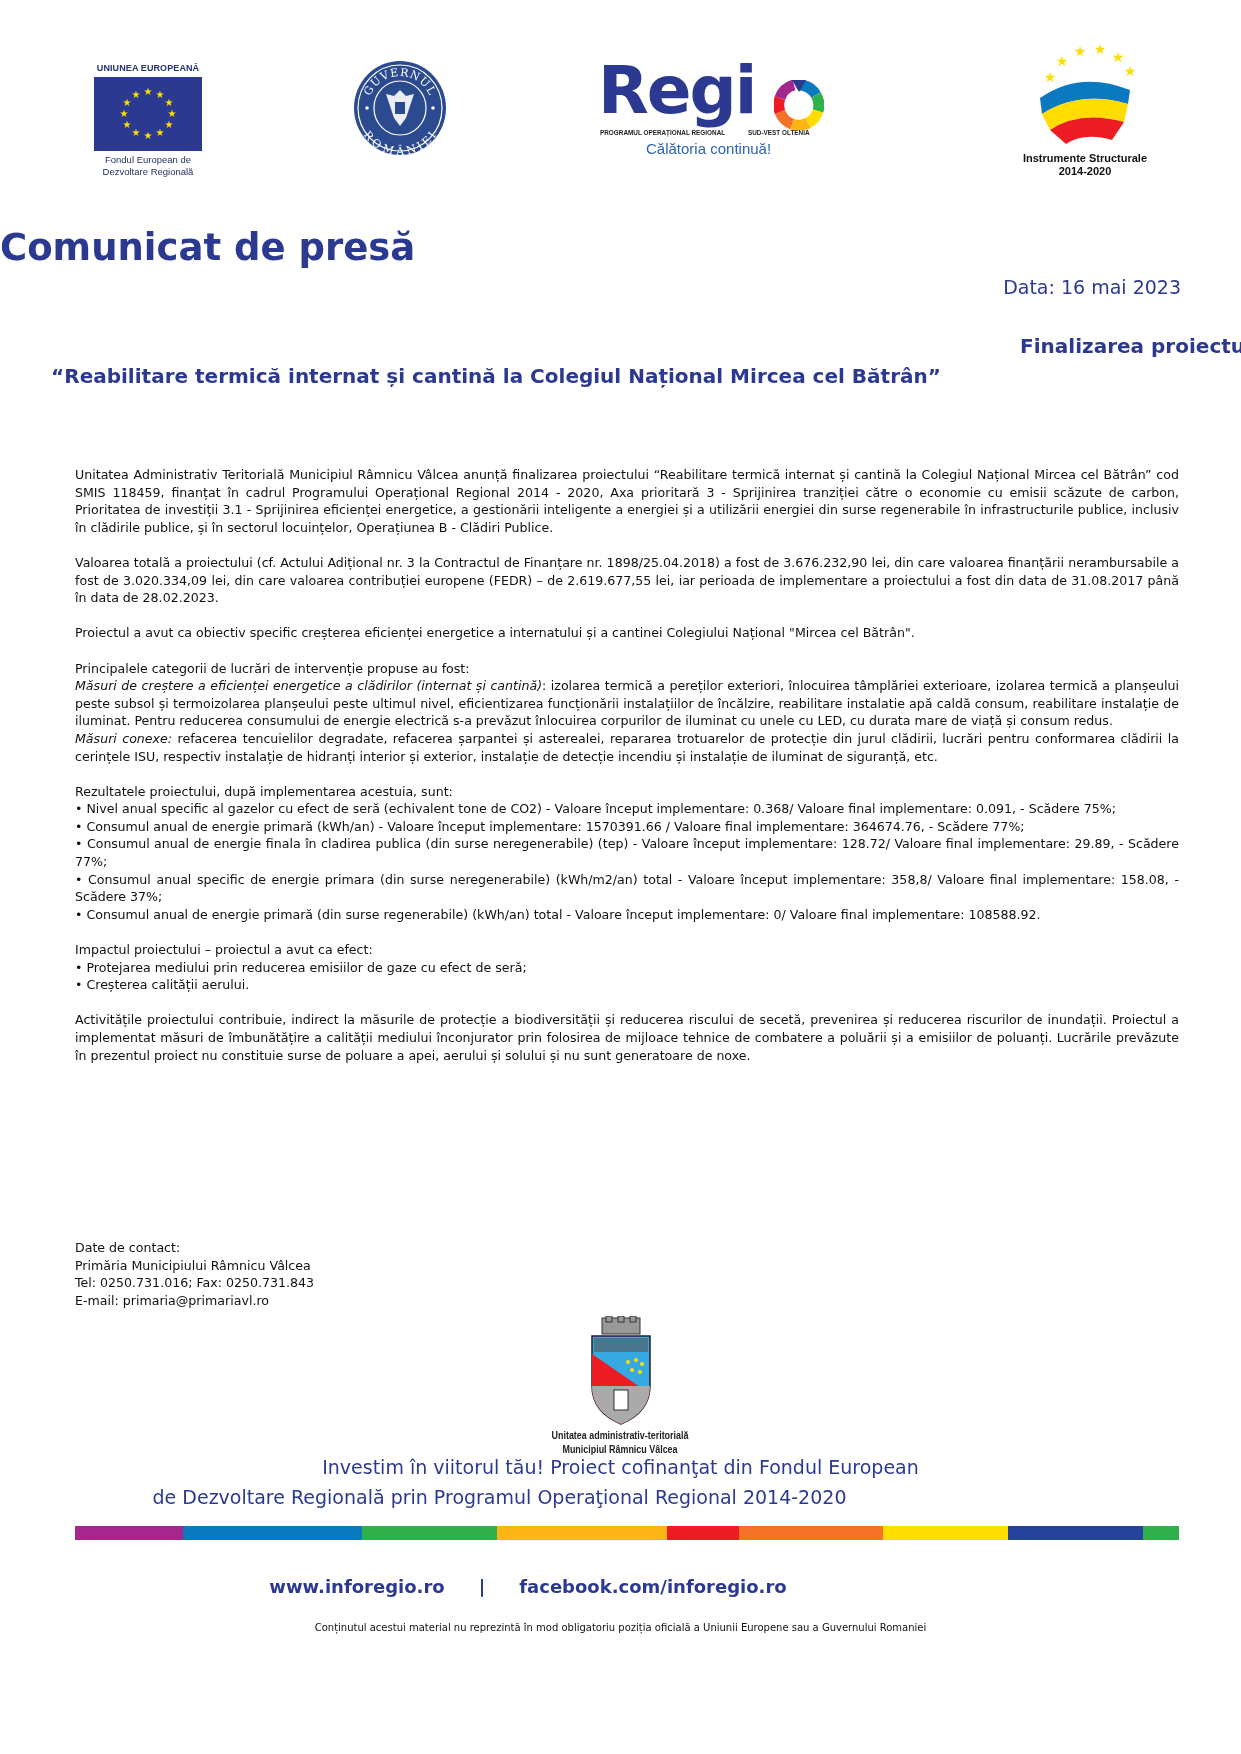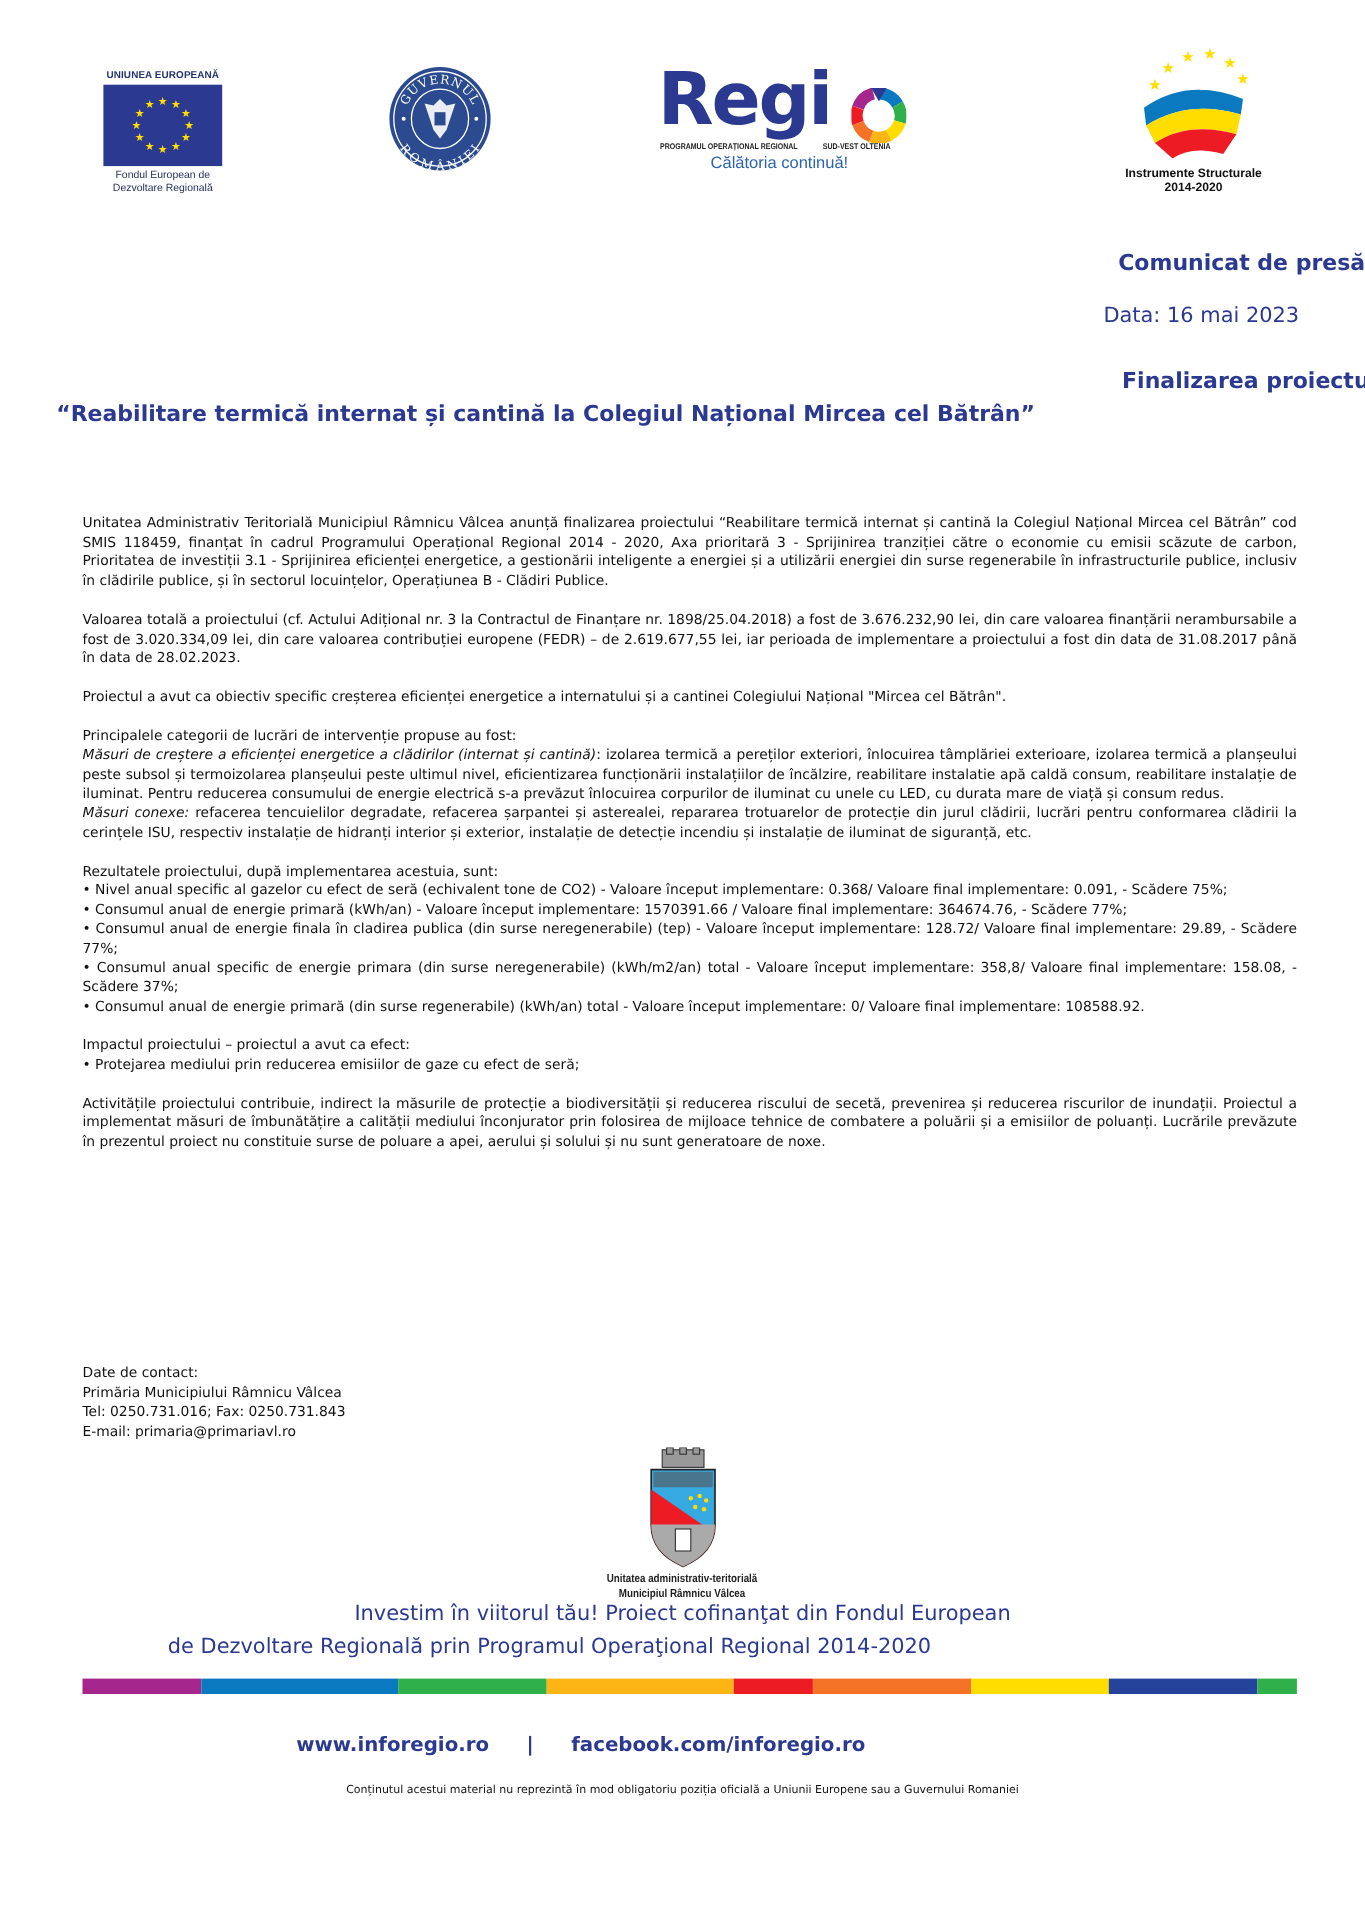--- a/index.html
+++ b/index.html
@@ -12,21 +12,21 @@
   #eu-flag svg { position:absolute; left:0; top:0; }
   #gov-logo { left:352px; top:60px; width:96px; height:96px; }
   #regio-logo { left:598px; top:64px; width:240px; height:110px; }
   #regio-word { position:absolute; left:0; top:-12px; font-family:"DejaVu Sans", sans-serif; font-weight:bold; font-size:66px; color:#2b3990; letter-spacing:-2px; }
   #regio-ring { position:absolute; left:176px; top:16px; }
   #regio-sub1 { position:absolute; left:2px; top:64px; font-size:7.5px; font-weight:bold; color:#222; font-family:"Liberation Sans", sans-serif; transform:scaleX(0.85); transform-origin:left; white-space:nowrap; }
   #regio-sub2 { position:absolute; left:150px; top:64px; font-size:7.5px; font-weight:bold; color:#222; transform:scaleX(0.85); transform-origin:left; white-space:nowrap; }
   #regio-tag { position:absolute; left:48px; top:76px; font-size:15px; color:#2b64b0; white-space:nowrap; }
   #is-logo { left:1000px; top:40px; width:170px; height:140px; text-align:center; }
   #is-caption { position:absolute; left:0; top:112px; width:170px; font-size:11px; font-weight:bold; color:#111; line-height:13px; }
-  #title { left:0; width:1241px; top:226px; text-align:right; font-family:"DejaVu Sans", sans-serif; font-weight:bold; font-size:20px; color:#2b3990; }
+  #title { left:0; width:1241px; top:226px; text-align:left; font-family:"DejaVu Sans", sans-serif; font-weight:bold; font-size:37px; color:#2b3990; }
   #date { right:60px; top:276px; font-family:"DejaVu Sans", sans-serif; font-size:19px; color:#2b3990; }
   #subtitle1 { left:0; width:1241px; top:334px; text-align:right; font-family:"DejaVu Sans", sans-serif; font-weight:bold; font-size:20px; color:#2b3990;padding-left:32px; }
   #subtitle2 { left:0; width:992px; top:364px; text-align:center; font-family:"DejaVu Sans", sans-serif; font-weight:bold; font-size:20px; color:#2b3990; }
 
   #body { left:75px; top:466px; width:1104px; font-family:"DejaVu Sans", sans-serif; font-size:12.6px; line-height:17.6px; color:#111; }
   #body p { margin:0; text-align:justify; }
   #body .gap { height:17.6px; }
   #body i { font-style:italic; }
 
   #contact { left:75px; top:1239px; font-family:"DejaVu Sans", sans-serif; font-size:12.6px; line-height:17.6px; color:#111; }
@@ -148,20 +148,21 @@
   <div class="gap"></div>
   <p>Rezultatele proiectului, după implementarea acestuia, sunt:</p>
   <p>• Nivel anual specific al gazelor cu efect de seră (echivalent tone de CO2) - Valoare început implementare: 0.368/ Valoare final implementare: 0.091, - Scădere 75%;</p>
   <p>• Consumul anual de energie primară (kWh/an) - Valoare început implementare: 1570391.66 / Valoare final implementare: 364674.76, - Scădere 77%;</p>
   <p>• Consumul anual de energie finala în cladirea publica (din surse neregenerabile) (tep) - Valoare început implementare: 128.72/ Valoare final implementare: 29.89, - Scădere 77%;</p>
   <p>• Consumul anual specific de energie primara (din surse neregenerabile) (kWh/m2/an) total - Valoare început implementare: 358,8/ Valoare final implementare: 158.08, - Scădere 37%;</p>
   <p>• Consumul anual de energie primară (din surse regenerabile) (kWh/an) total - Valoare început implementare: 0/ Valoare final implementare: 108588.92.</p>
   <div class="gap"></div>
   <p>Impactul proiectului – proiectul a avut ca efect:</p>
   <p>• Protejarea mediului prin reducerea emisiilor de gaze cu efect de seră;</p>
+  <p>• Creșterea calității aerului.</p>
   <div class="gap"></div>
   <p>Activitățile proiectului contribuie, indirect la măsurile de protecție a biodiversității și reducerea riscului de secetă, prevenirea și reducerea riscurilor de inundații. Proiectul a implementat măsuri de îmbunătățire a calității mediului înconjurator prin folosirea de mijloace tehnice de combatere a poluării și a emisiilor de poluanți. Lucrările prevăzute în prezentul proiect nu constituie surse de poluare a apei, aerului și solului și nu sunt generatoare de noxe.</p>
 </div>
 
 <div id="contact" class="abs">
   <div>Date de contact:</div>
   <div>Primăria Municipiului Râmnicu Vâlcea</div>
   <div>Tel: 0250.731.016; Fax: 0250.731.843</div>
   <div>E-mail: primaria@primariavl.ro</div>
 </div>

